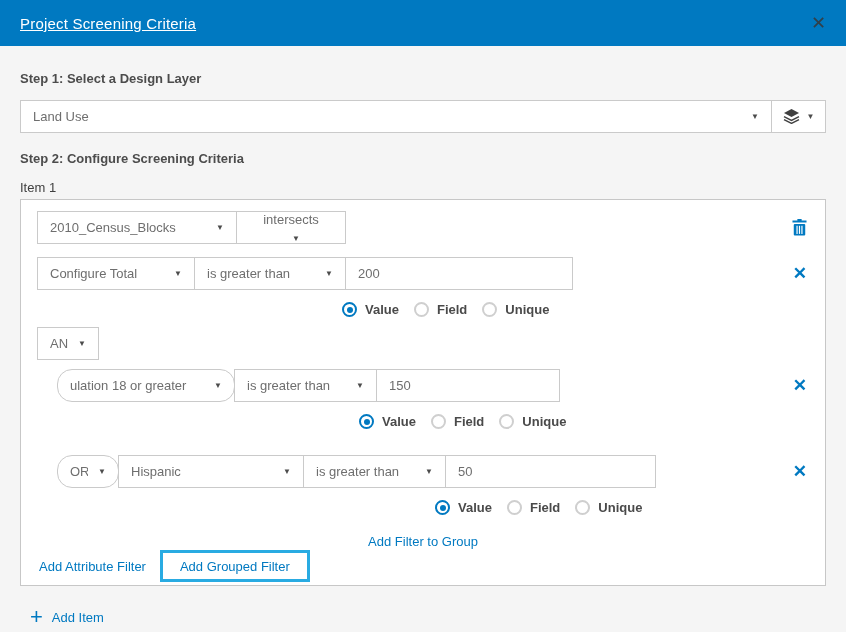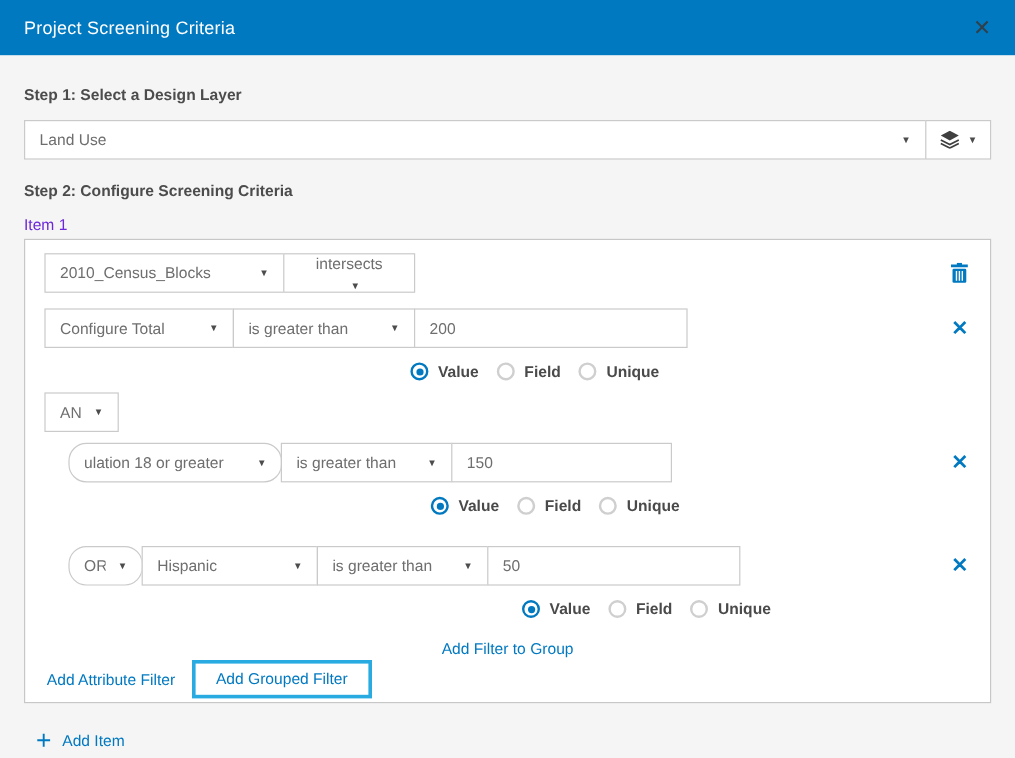--- a/index.html
+++ b/index.html
@@ -3,53 +3,53 @@
 <meta charset="utf-8">
 <style>
   * { margin:0; padding:0; box-sizing:border-box; }
   html,body { width:846px; height:632px; }
   body { font-family:"Liberation Sans", sans-serif; background:#f5f5f5; overflow:hidden; }
 
   .dialog { width:846px; height:632px; background:#f5f5f5; }
 
   .hdr { height:46px; background:#0079c1; display:flex; align-items:center;
          justify-content:space-between; padding:0 20px; }
-  .hdr-title { color:#ffffff; font-size:15px; letter-spacing:.2px; }
+  .hdr-title { color:#ffffff; font-size:15px; letter-spacing:.2px;text-decoration:underline; }
   .hdr-close { color:#30404a; font-size:18px; line-height:1; cursor:pointer; font-weight:400; }
 
   .bod { padding:0 20px; }
 
   .step-label { font-size:13px; font-weight:bold; color:#4c4c4c; }
   .step1 { padding-top:25px; }
   .step2 { margin-top:18px; }
 
   .layer-row { margin-top:14px; display:flex; height:33px; }
   .selbox { background:#fff; border:1px solid #cacaca; display:flex; align-items:center;
             padding:0 12px; font-size:13px; color:#6e6e6e; height:33px; cursor:pointer; }
   .sel-text { flex:1; white-space:nowrap; overflow:hidden; }
   .arr { font-size:8px; color:#4c4c4c; margin-left:10px; flex:none; }
   .layer-select { flex:1; }
   .layers-btn { width:55px; margin-left:-1px; background:#fff; border:1px solid #cacaca;
                 display:flex; align-items:center; justify-content:center; gap:7px; cursor:pointer; }
 
-  .item-label { margin-top:14px; font-size:13px; color:#6d28d9; }
+  .item-label { margin-top:14px; font-size:13px; color:#404040; }
 
   .panel { margin-top:4px; background:#ffffff; border:1px solid #c7c7c7;
            padding:11px 16px 0 16px; height:387px; }
 
   .prow { display:flex; align-items:center; }
   .prow .selbox + .selbox, .prow .valinput { margin-left:-1px; }
   .valinput { background:#fff; border:1px solid #cacaca; height:33px; padding:0 12px;
               font-size:13px; color:#6e6e6e; font-family:"Liberation Sans",sans-serif; }
 
   .w-layer { width:200px; } .w-spop { width:110px;flex-direction:column; }
   .rowB { margin-top:13px; } .w-f0 { width:158px; } .w-o0 { width:152px; } .w-v0 { width:228px; }
   .rowC { margin-top:10px; } .w-logic { width:62px; }
   .rowD { margin-top:9px; }  .w-f1 { width:178px; } .w-o1 { width:143px; } .w-v1 { width:184px; }
-  .rowE { margin-top:26px; } .w-f2 { width:147px; } .w-o2 { width:143px; } .w-v2 { width:211px; }
+  .rowE { margin-top:26px; } .w-f2 { width:186px; } .w-o2 { width:143px; } .w-v2 { width:211px; }
   .indent { margin-left:20px;border-radius:15px; }
 
   .iconbtn { margin-left:auto; background:none; border:none; cursor:pointer;
              display:flex; align-items:center; padding:0 2px; }
   .xdel { color:#0079c1; font-size:17px; font-weight:bold; line-height:1; }
 
   .radios { display:flex; align-items:center; margin-top:12px; }
   .radio { display:flex; align-items:center; margin-right:15px; cursor:pointer; }
   .rb { width:15px; height:15px; border-radius:50%; border:2px solid #cfcfcf; background:#fff;
         margin-right:8px; position:relative; flex:none; }

